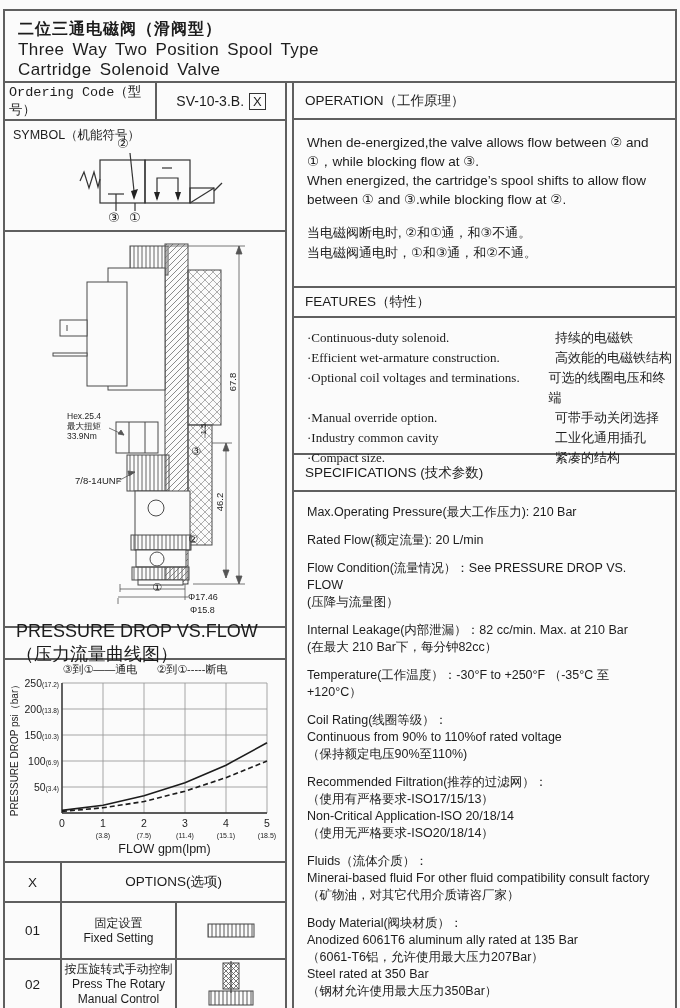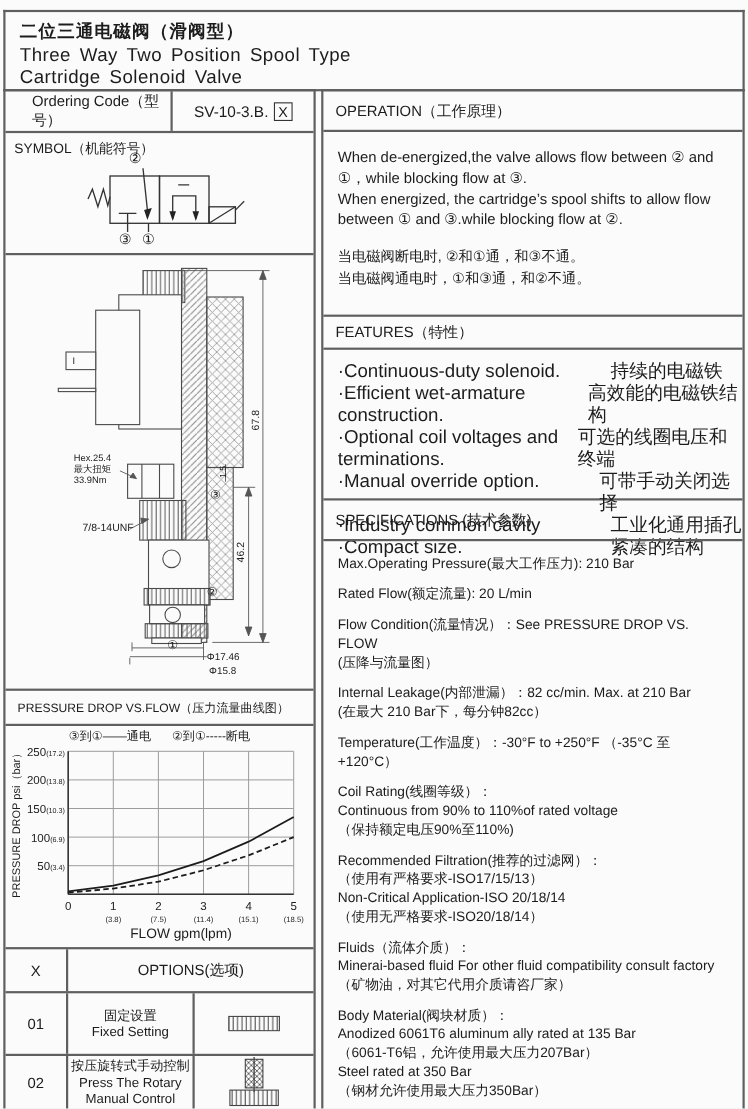--- a/index.html
+++ b/index.html
@@ -18,21 +18,21 @@
   
   .lcol { position:absolute; left:3px; top:81px; width:284px; height:927px;
     border:2px solid #5f5f5f; border-bottom:none; border-top-width:2px; }
   .rcol { position:absolute; left:292px; top:81px; width:385px; height:927px;
     border:2px solid #5f5f5f; border-bottom:none; }
   .sect { border-bottom:2px solid #5f5f5f; position:relative; }
   .sect-head { display:flex; align-items:center; padding-left:11px; font-size:13.5px; }
   
   .ord-row { height:40px; display:flex; }
   .ord-label { width:152px; border-right:2px solid #5f5f5f; display:flex; align-items:center;
-    padding-left:24px; font-size:13.5px; }
+    padding-left:4px; font-size:13.5px;font-family:Liberation Mono, monospace; }
   .ord-code { flex:1; display:flex; align-items:center; justify-content:center; font-size:14px; }
   .xbox { display:inline-block; border:1px solid #333; padding:0 3px; margin-left:5px; font-size:13px; line-height:15px; }
   
   .symbol-box { height:111px; }
   .symbol-head { position:absolute; left:8px; top:6px; font-size:12.5px; }
   .circ { position:absolute; font-size:13px; line-height:13px; }
   
   .drawing-box { height:396px; }
   .dwg-label { position:absolute; font-size:8.5px; line-height:10px; color:#222; }
   .rot { transform:rotate(-90deg); transform-origin:center; white-space:nowrap; }
@@ -51,21 +51,21 @@
   .cell-opt { flex:1; display:flex; align-items:center; justify-content:center; font-size:13.5px; }
   .cell-txt { width:115px; border-right:2px solid #5f5f5f; display:flex; flex-direction:column;
     align-items:center; justify-content:center; font-size:12px; line-height:15px; text-align:center; }
   .cell-icon { flex:1; display:flex; align-items:center; justify-content:center; }
   
   .op-header { height:37px; }
   .op-content { height:168px; padding:13px 12px 0 13px; font-size:13.5px; }
   .op-en { line-height:19px; }
   .op-cn { margin-top:14px; line-height:20px; font-size:13px; }
   .feat-header { height:30px; }
-  .feat-content { height:137px; padding:10px 0 0 13px; font-size:17px; }
+  .feat-content { height:137px; padding:10px 0 0 13px; font-size:13px;font-family:Liberation Serif, serif; }
   .feat-row { display:flex; line-height:20px; }
   .feat-en { width:248px; }
   .spec-header { height:37px; }
   .spec-content { padding:12px 10px 0 13px; font-size:12.5px; }
   .spec-item { margin-bottom:11px; line-height:17px; }
   svg { display:block; }
 </style>
 </head>
 <body>
 
@@ -195,21 +195,21 @@
       <span class="dwg-label rot" style="left:219px;top:145px;font-size:9.5px;">67.8</span>
       <span class="dwg-label rot" style="left:206px;top:265px;font-size:9.5px;">46.2</span>
       <span class="dwg-label rot" style="left:193px;top:192px;font-size:8px;">1.5</span>
       <span class="dwg-label" style="left:185px;top:349px;font-size:9px;margin-top:24px;">Φ15.8</span>
       <span class="dwg-label" style="left:183px;top:360px;font-size:9px;">Φ17.46</span>
       <span class="circ" style="left:186px;top:213px;font-size:11px;">③</span>
       <span class="circ" style="left:183px;top:301px;font-size:11px;">②</span>
       <span class="circ" style="left:147px;top:349px;font-size:11px;">①</span>
     </div>
 
-    <div class="sect pd-header sect-head" style="font-size:11px;">PRESSURE DROP VS.FLOW（压力流量曲线图）</div>
+    <div class="sect pd-header sect-head" style="font-size:18px;">PRESSURE DROP VS.FLOW（压力流量曲线图）</div>
 
     <div class="sect chart-box">
       <div class="legend">
         <span>③到①——通电</span>
         <span>②到①-----断电</span>
       </div>
       <svg id="chart-svg" width="280" height="201" viewBox="0 0 280 201">
           <line x1="57" y1="23" x2="57" y2="153" stroke="#9b9b9b" stroke-width="0.9"></line>
           <line x1="98" y1="23" x2="98" y2="153" stroke="#9b9b9b" stroke-width="0.9"></line>
           <line x1="139" y1="23" x2="139" y2="153" stroke="#9b9b9b" stroke-width="0.9"></line>

